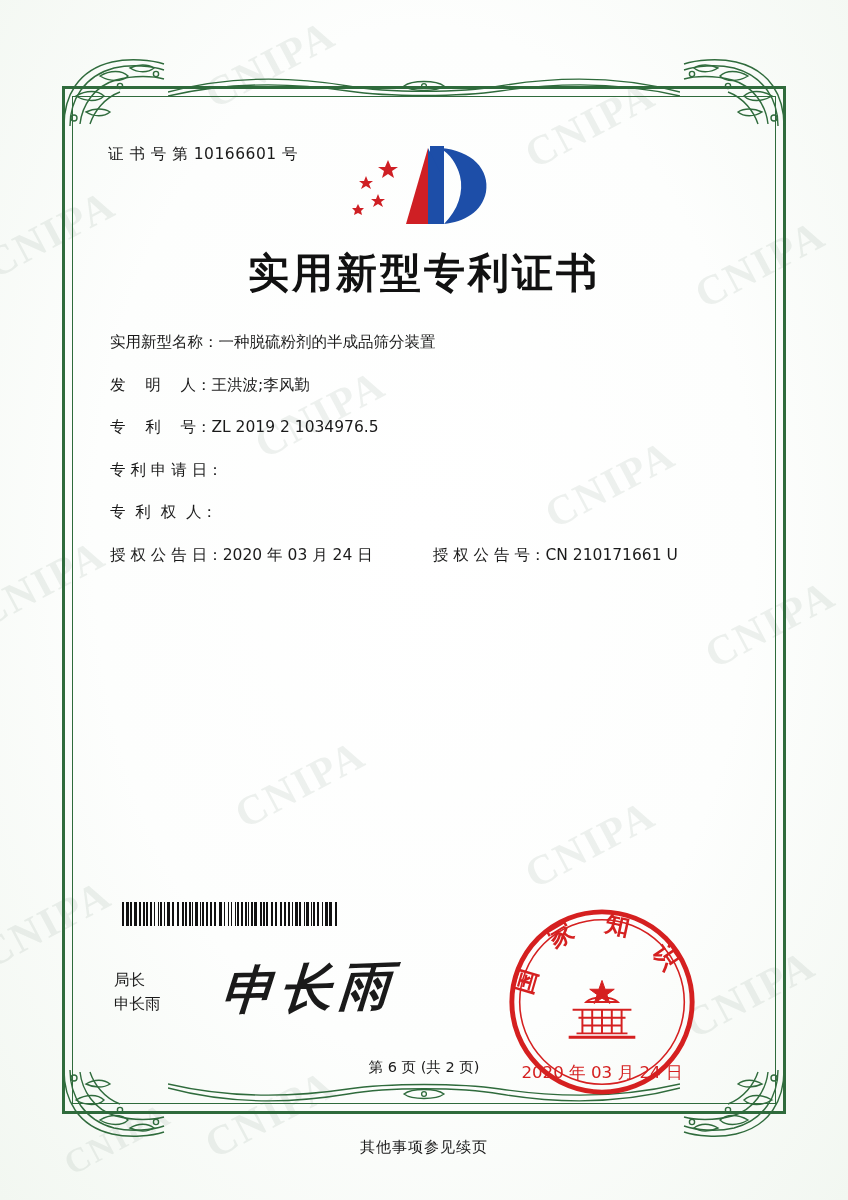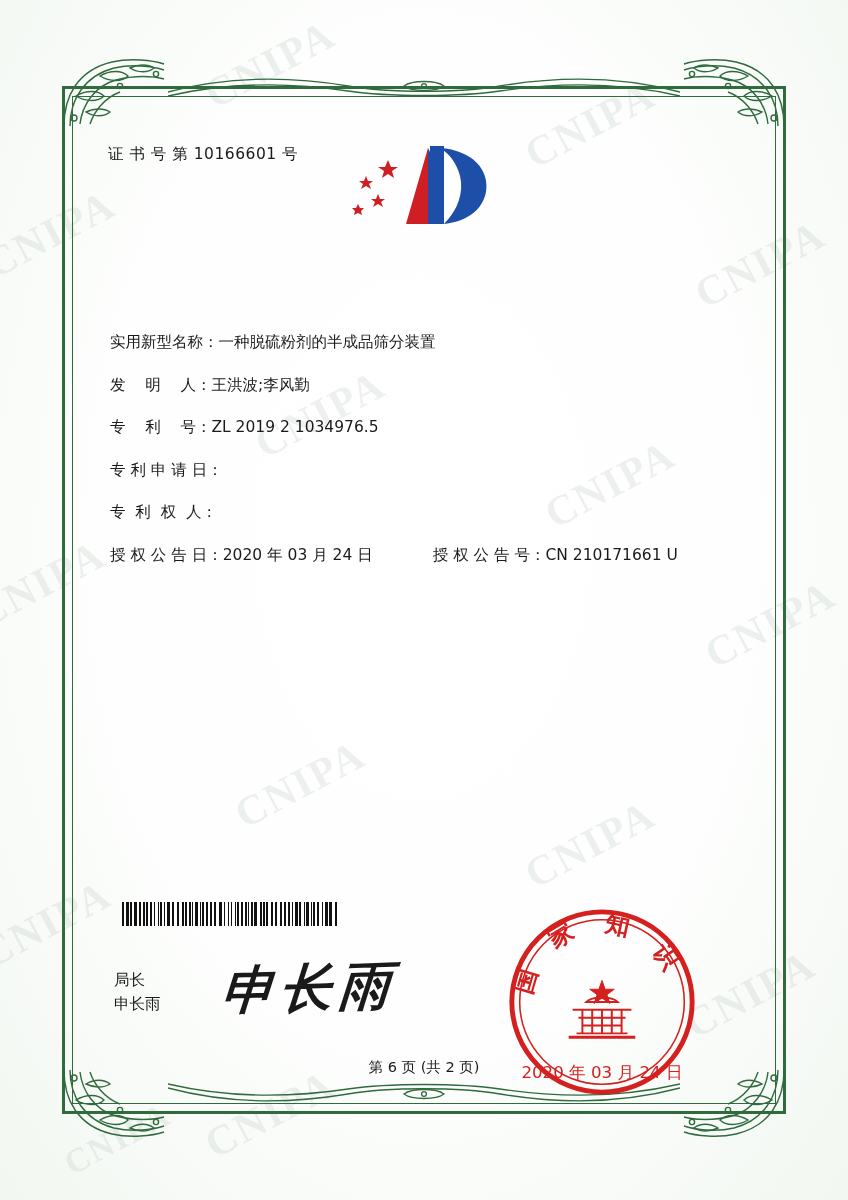--- a/index.html
+++ b/index.html
@@ -789,20 +789,21 @@
 
         <g fill="#cf1f24">
           <polygon points="44,18 47,25 54,25 48,29 50,36 44,32 38,36 40,29 34,25 41,25"></polygon>
           <polygon points="22,34 24,39 29,39 25,42 27,47 22,44 17,47 19,42 15,39 20,39"></polygon>
           <polygon points="34,52 36,57 41,57 37,60 39,65 34,62 29,65 31,60 27,57 32,57"></polygon>
           <polygon points="14,62 16,66 20,66 17,69 18,73 14,71 10,73 11,69 8,66 12,66"></polygon>
         </g>
       </svg>
     </div>
 
+    <div class="doc-title">实用新型专利证书</div>
 
     <div class="fields">
       <div class="field">
         <span class="lbl">实用新型名称：</span>
         <span class="val">一种脱硫粉剂的半成品筛分装置</span>
       </div>
       <div class="field">
         <span class="lbl">发    明    人：</span>
         <span class="val">王洪波;李风勤</span>
       </div>
@@ -970,13 +971,14 @@
           <path d="M-34 24 L34 24" stroke-width="3"></path>
           <path d="M-16 -12 C-10 -18 10 -18 16 -12 Z" stroke-width="2" fill="none"></path>
         </g>
         <text x="100" y="178" text-anchor="middle" font-size="17" fill="#d52020" font-family="'DejaVu Sans',sans-serif">2020 年 03 月 24 日</text>
       </svg>
     </div>
 
     <div class="page-no">第 6 页 (共 2 页)</div>
   </div>
 
+  <div class="footer-note">其他事项参见续页</div>
 </div>
 
 </body></html>

